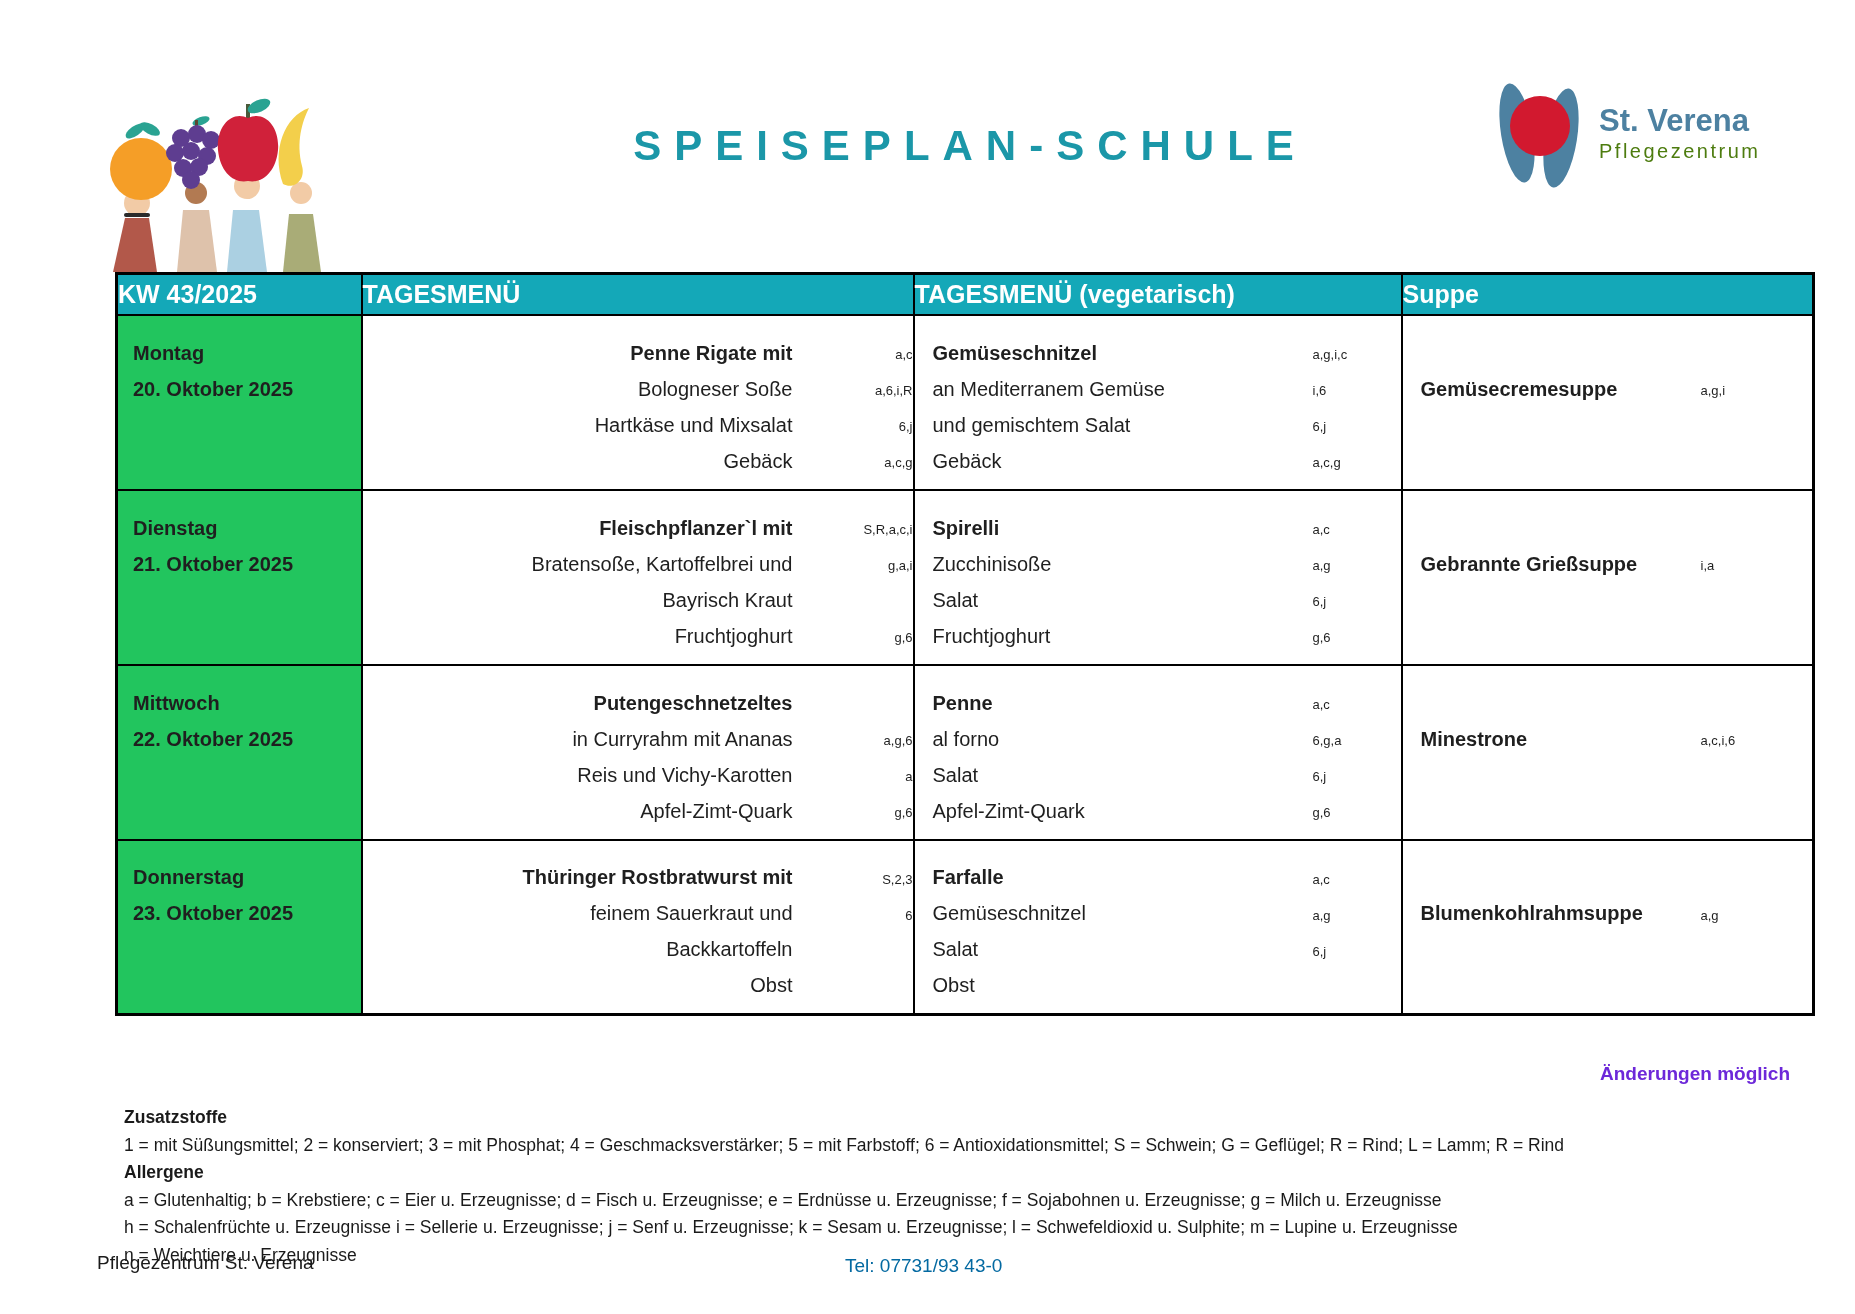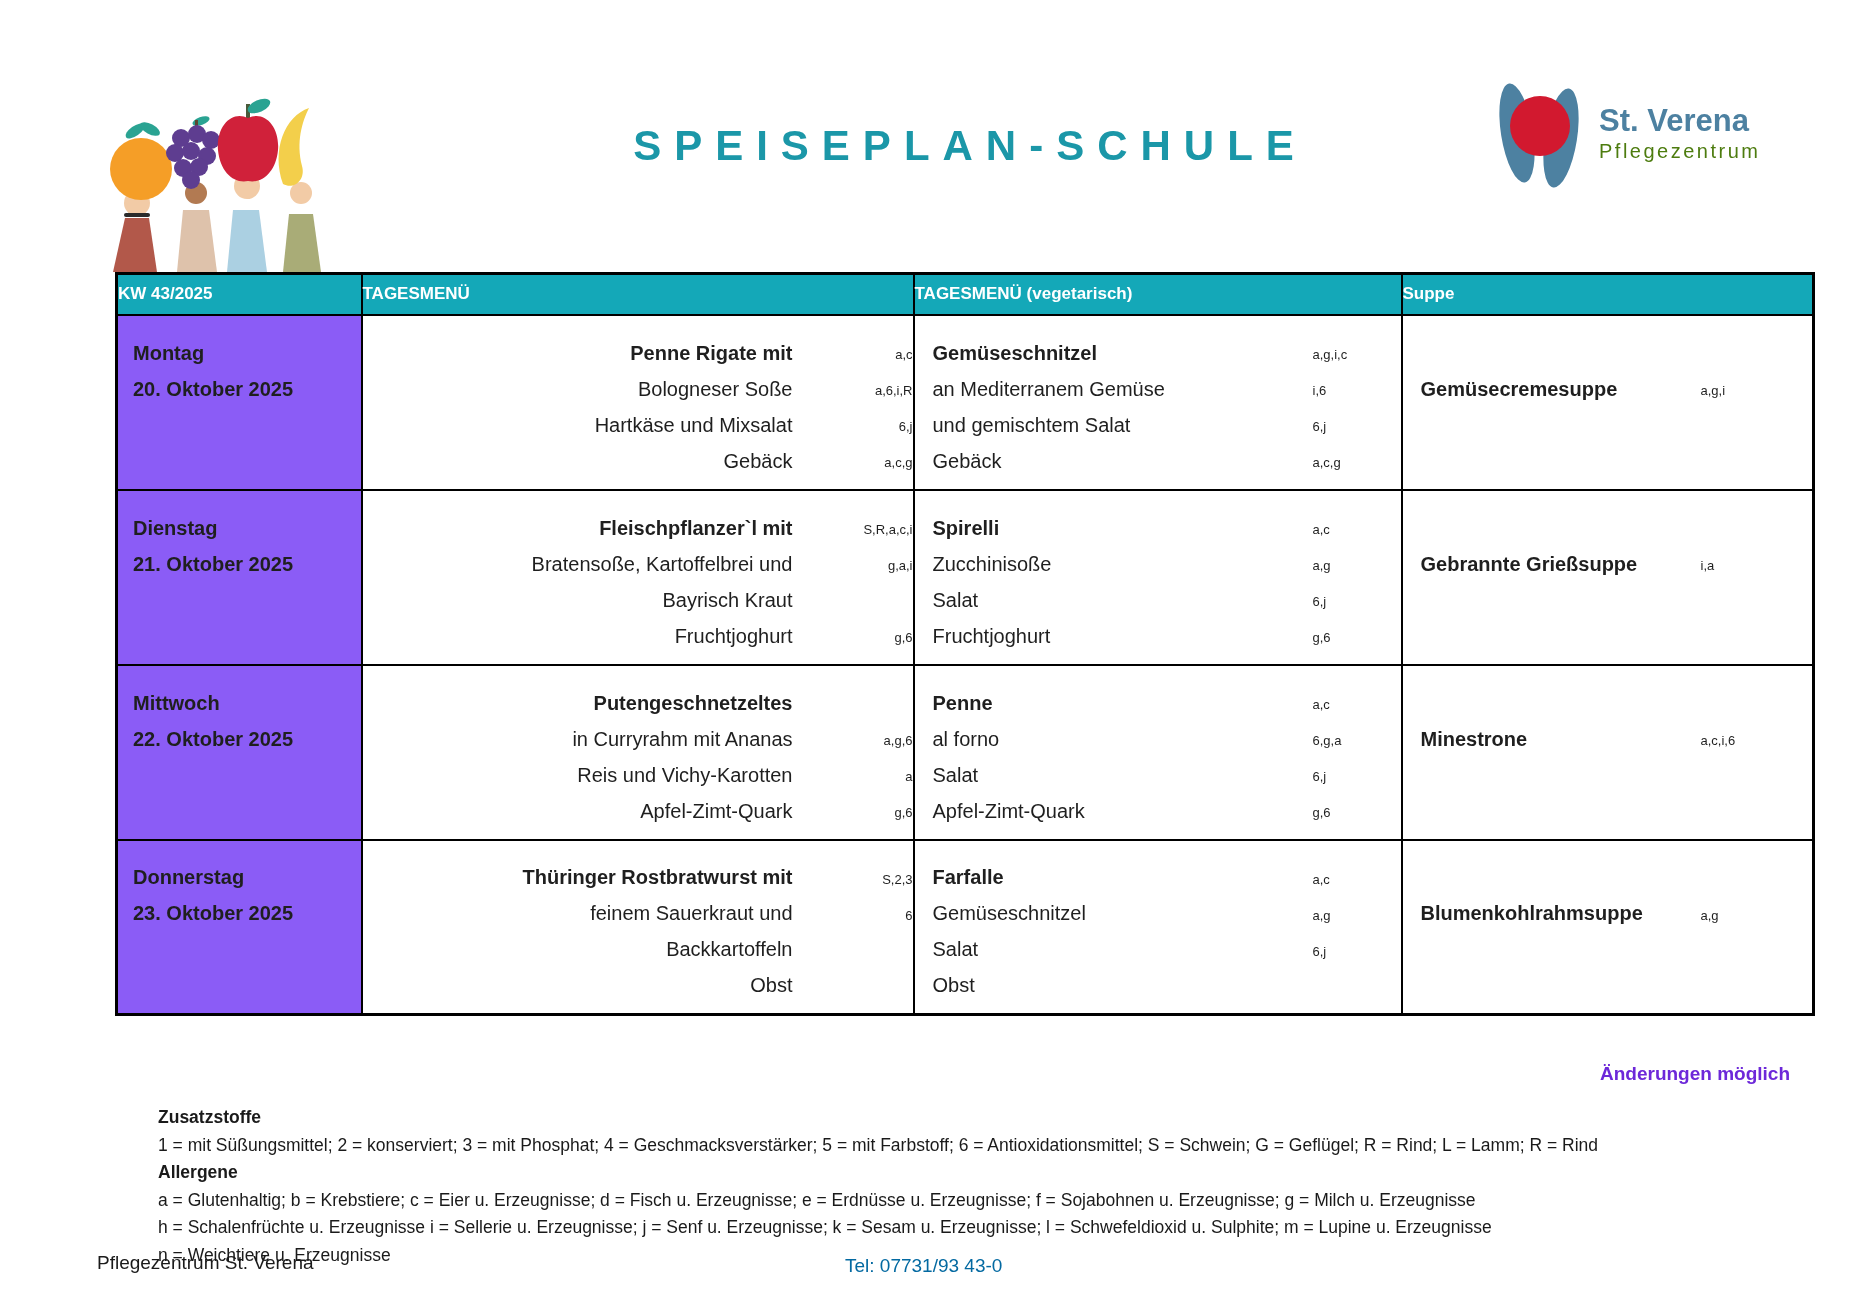--- a/index.html
+++ b/index.html
@@ -24,40 +24,40 @@
 
   
   table.plan {
     position:absolute; left:115px; top:272px; width:1697px;
     border-collapse:collapse; table-layout:fixed; border:3px solid #000;
   }
   table.plan th, table.plan td { border:2px solid #000; padding:0; vertical-align:middle; }
   thead tr { height:41px; }
   thead th {
     background:#14a8b8; color:#ffffff; text-align:left;
-    font-size:17px; font-weight:bold; padding-left:12px; white-space:nowrap;
+    font-size:25px; font-weight:bold; padding-left:12px; white-space:nowrap;
   }
   tbody tr { height:175px; }
-  td.day-cell { background:#8b5cf6; }
+  td.day-cell { background:#22c55e; }
   .cell-lines { display:flex; flex-direction:column; padding-top:10px; }
   .line { height:36px; display:grid; align-items:center; white-space:nowrap; overflow:visible; }
   .name { font-size:20px; }
   .bold { font-weight:bold; }
   .code { font-size:13px; padding-top:3px; }
   td.day-cell  .line { grid-template-columns:1fr; padding-left:15px; }
   td.col-menu  .line { grid-template-columns:410px 1fr; padding-left:20px;text-align:right; }
   td.col-veg   .line { grid-template-columns:380px 1fr; padding-left:18px; }
   td.col-soup  .line { grid-template-columns:280px 1fr; padding-left:18px; }
 
   
   .changes {
     position:absolute; right:65px; top:1063px;
     font-size:19px; font-weight:bold; color:#6d28d9;
   }
-  .legend { position:absolute; left:158px; top:1104px; width:1560px; }
+  .legend { position:absolute; left:124px; top:1104px; width:1560px; }
   .legend div { font-size:17.5px; line-height:27.5px; color:#1a1a1a; white-space:nowrap; }
   .legend-title { font-weight:bold; }
 
   .footer-left { position:absolute; left:97px;  top:1252px; font-size:19px; color:#1a1a1a; }
   .footer-tel  { position:absolute; left:845px; top:1255px; font-size:19px; color:#0369a1; }
 </style>
 </head>
 <body>
 
 <div class="page">

